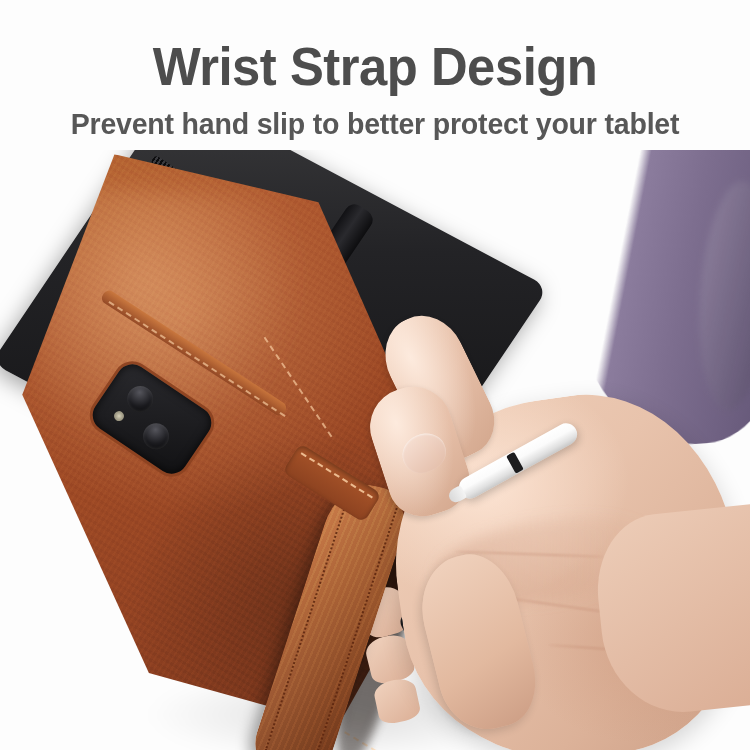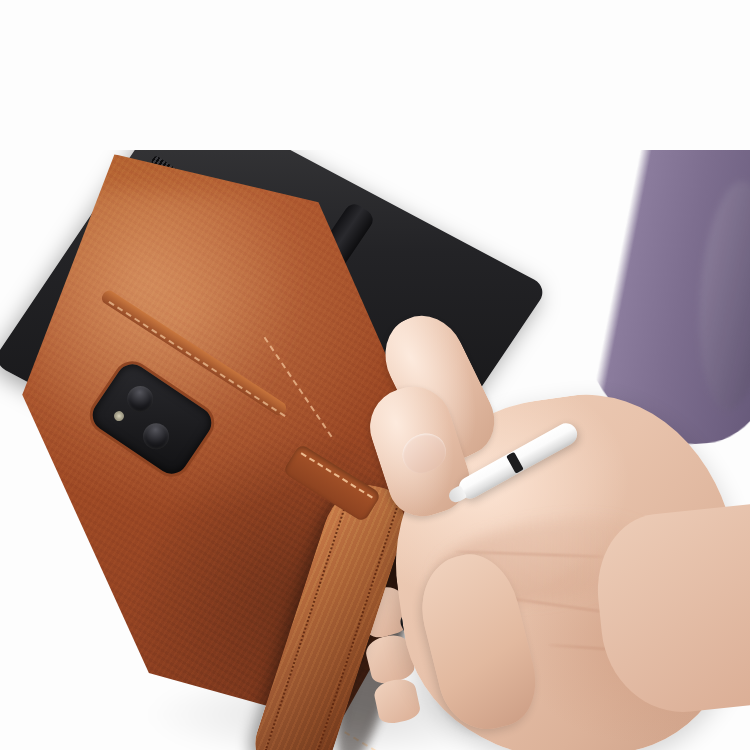--- a/index.html
+++ b/index.html
@@ -381,20 +381,24 @@
     width:380px; height:90px;
     background:radial-gradient(ellipse, rgba(0,0,0,0.13), rgba(0,0,0,0) 72%);
     filter:blur(8px);
   }
 </style>
 </head>
 <body>
 
 <div class="banner">
 
+  <div class="text-block">
+    <div class="headline">Wrist Strap Design</div>
+    <div class="subhead">Prevent hand slip to better protect your tablet</div>
+  </div>
 
   <div class="photo">
 
     <div class="shirt">
       <div class="shirt-fold"></div>
     </div>
 
     <div class="ground-shadow"></div>
 
     <div class="tablet-body"></div>

